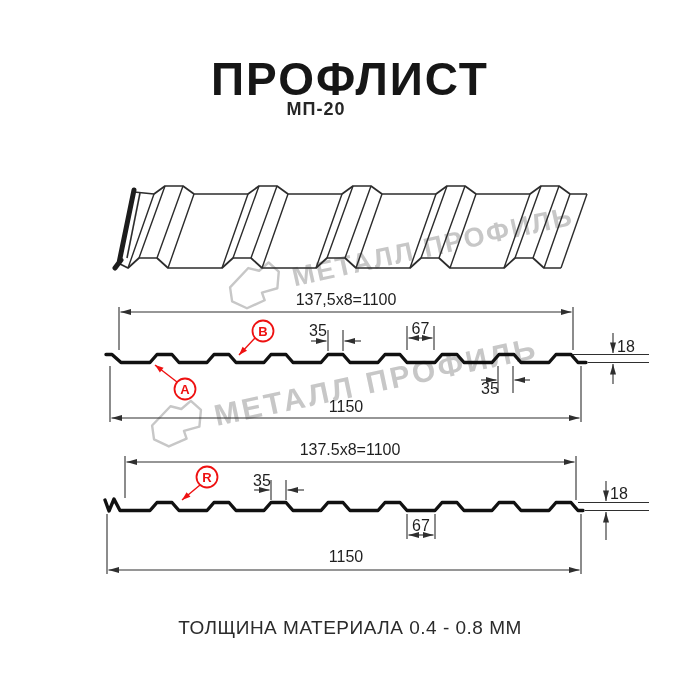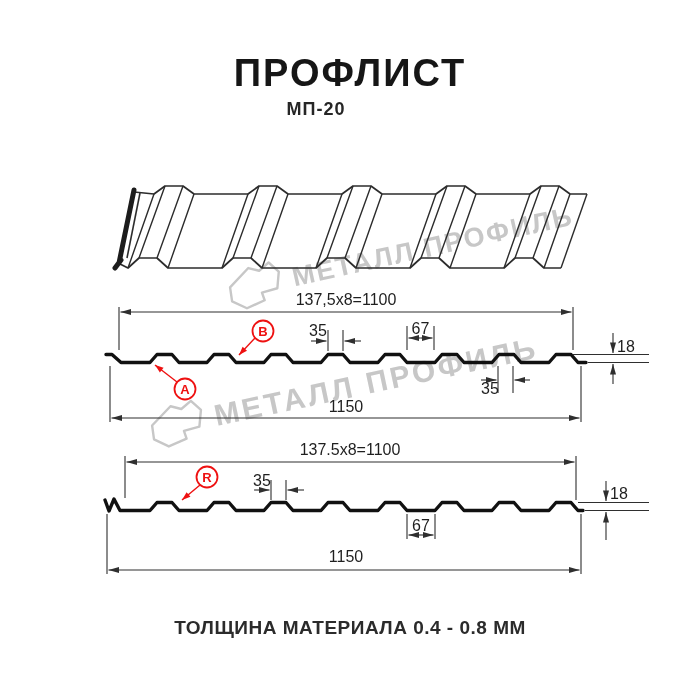--- a/index.html
+++ b/index.html
@@ -1,23 +1,23 @@
 <!DOCTYPE html>
 <html><head>
 <meta charset="utf-8">
 <style>
   html,body{margin:0;padding:0;background:#fff;}
   .page{position:relative;width:700px;height:700px;background:#fff;overflow:hidden;
         font-family:"Liberation Sans",sans-serif;}
   .title{position:absolute;top:52px;left:0;width:700px;text-align:center;
-         font-size:38px;font-weight:bold;letter-spacing:2px;color:#161616;z-index:3;}
+         font-size:46px;font-weight:bold;letter-spacing:2px;color:#161616;z-index:3;}
   .subtitle{position:absolute;top:99px;left:0;width:632px;text-align:center;
          font-size:18px;font-weight:bold;letter-spacing:1px;color:#262626;z-index:3;}
   .footer{position:absolute;top:617px;left:0;width:700px;text-align:center;
-         font-size:19px;font-weight:bold;letter-spacing:0.5px;color:#2b2b2b;z-index:3;}
+         font-size:19px;font-weight:normal;letter-spacing:0.5px;color:#2b2b2b;z-index:3;}
   .watermark{position:absolute;display:flex;align-items:center;gap:10px;
          color:#c7c7c7;transform-origin:left center;z-index:1;}
   .wm-text{font-weight:bold;white-space:nowrap;}
   .wm1{left:228px;top:264px;height:56px;transform:rotate(-12.5deg);}
   .wm1 .wm-text{font-size:27px;letter-spacing:2px;}
   .wm2{left:150px;top:402px;height:56px;transform:rotate(-12deg);}
   .wm2 .wm-text{font-size:30px;letter-spacing:3px;}
   .wm-logo{flex:0 0 auto;}
   svg.drawing{position:absolute;left:0;top:0;z-index:2;}
   .thin{stroke:#2f2f2f;stroke-width:1.1;fill:none;}

